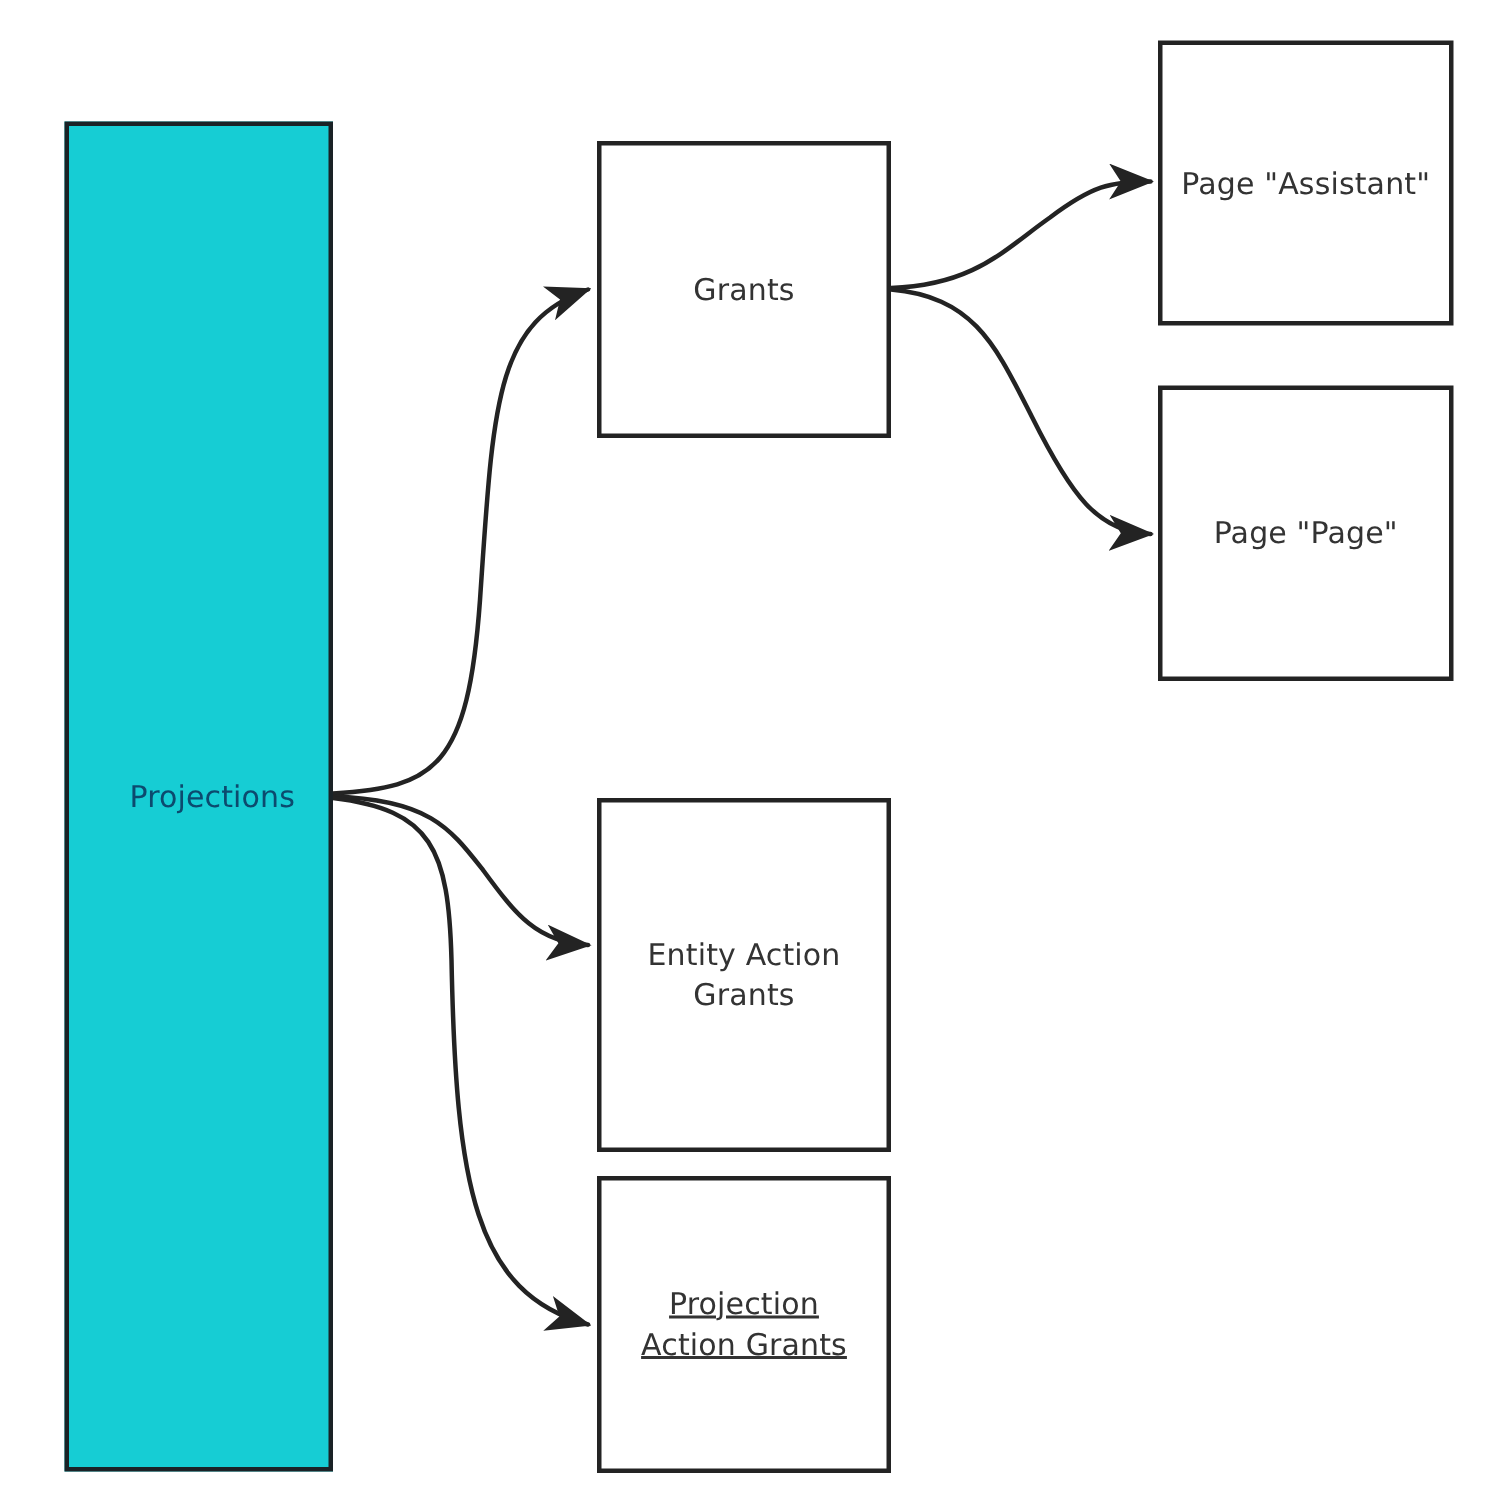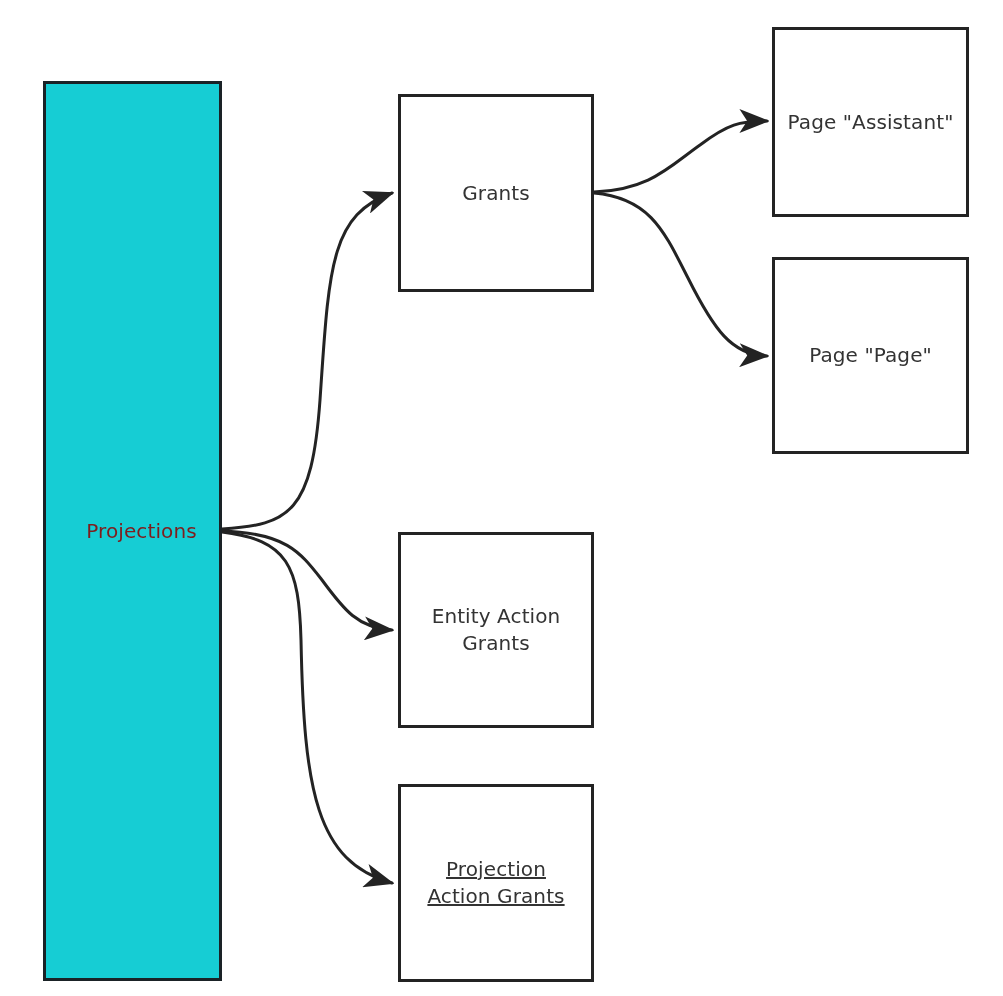--- a/index.html
+++ b/index.html
@@ -38,21 +38,21 @@
     color: #333333;
     font-size: 20px;
     line-height: 1.35;
     letter-spacing: 0.1px;
     white-space: pre-line;
     padding: 4px 10px;
   }
   .node.accent {
     background: #16cdd4;
     border-color: #1a2226;
-    color: #7f1d1d;
+    color: #0c4a6e;
     padding-left: 28px;
   }
   .node-label {
     display: block;
     white-space: pre-line;
   }
 </style>
 </head>
 <body>
 
@@ -82,21 +82,21 @@
   </div>
 
   <div class="node" style="left: 772px; top: 27px; width: 197px; height: 190px;">
     <span class="node-label">Page "Assistant"</span>
   </div>
 
   <div class="node" style="left: 772px; top: 257px; width: 197px; height: 197px;">
     <span class="node-label">Page "Page"</span>
   </div>
 
-  <div class="node" style="left: 398px; top: 532px; width: 196px; height: 196px;">
+  <div class="node" style="left: 398px; top: 532px; width: 196px; height: 236px;">
     <span class="node-label">Entity Action
 Grants</span>
   </div>
 
   <div class="node" style="left: 398px; top: 784px; width: 196px; height: 198px; text-decoration: underline;">
     <span class="node-label">Projection
 Action Grants</span>
   </div>
 
 </div>

